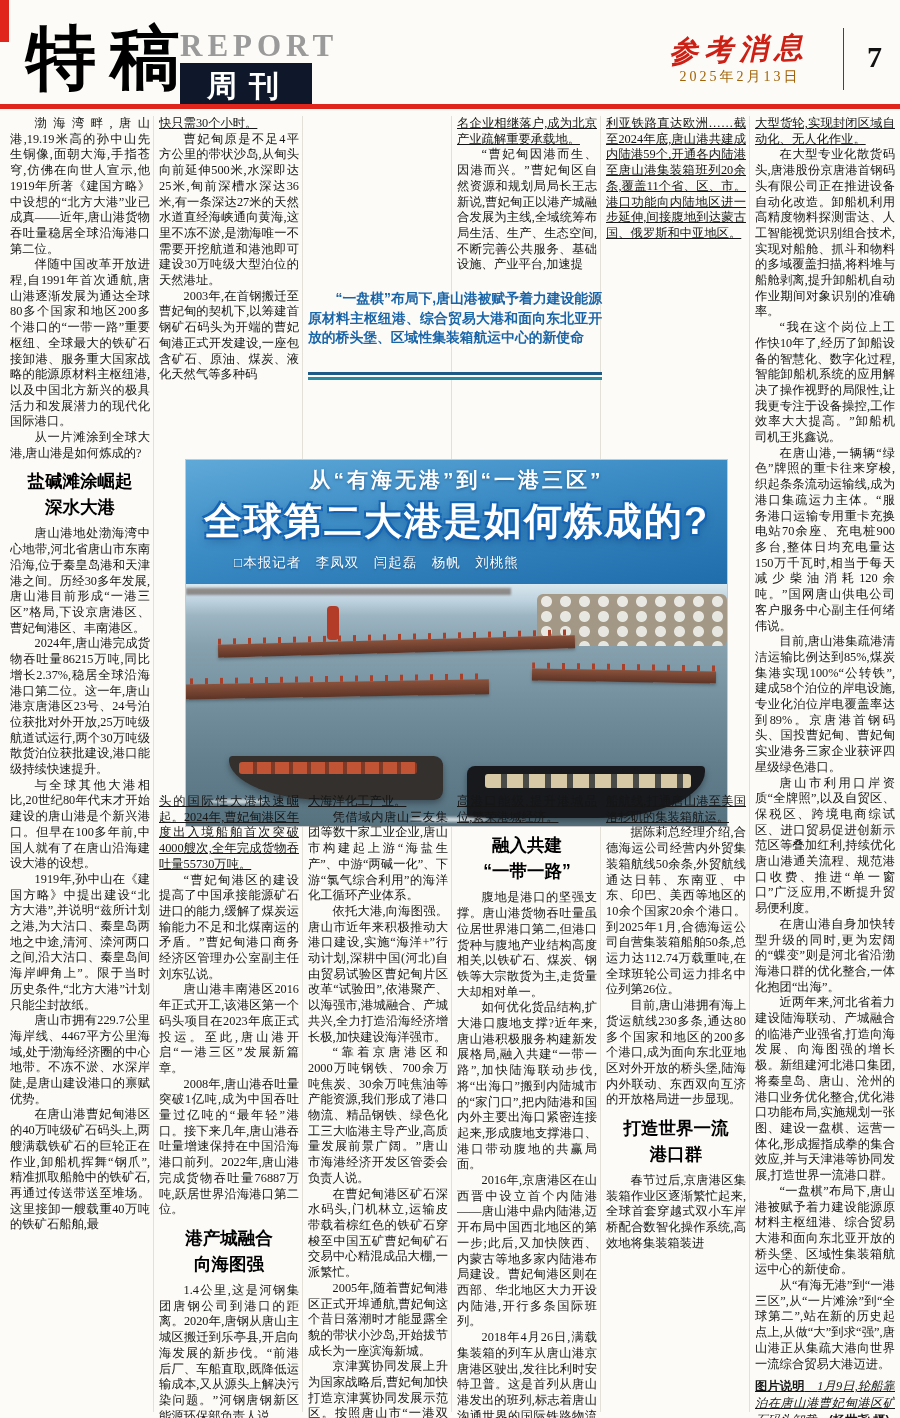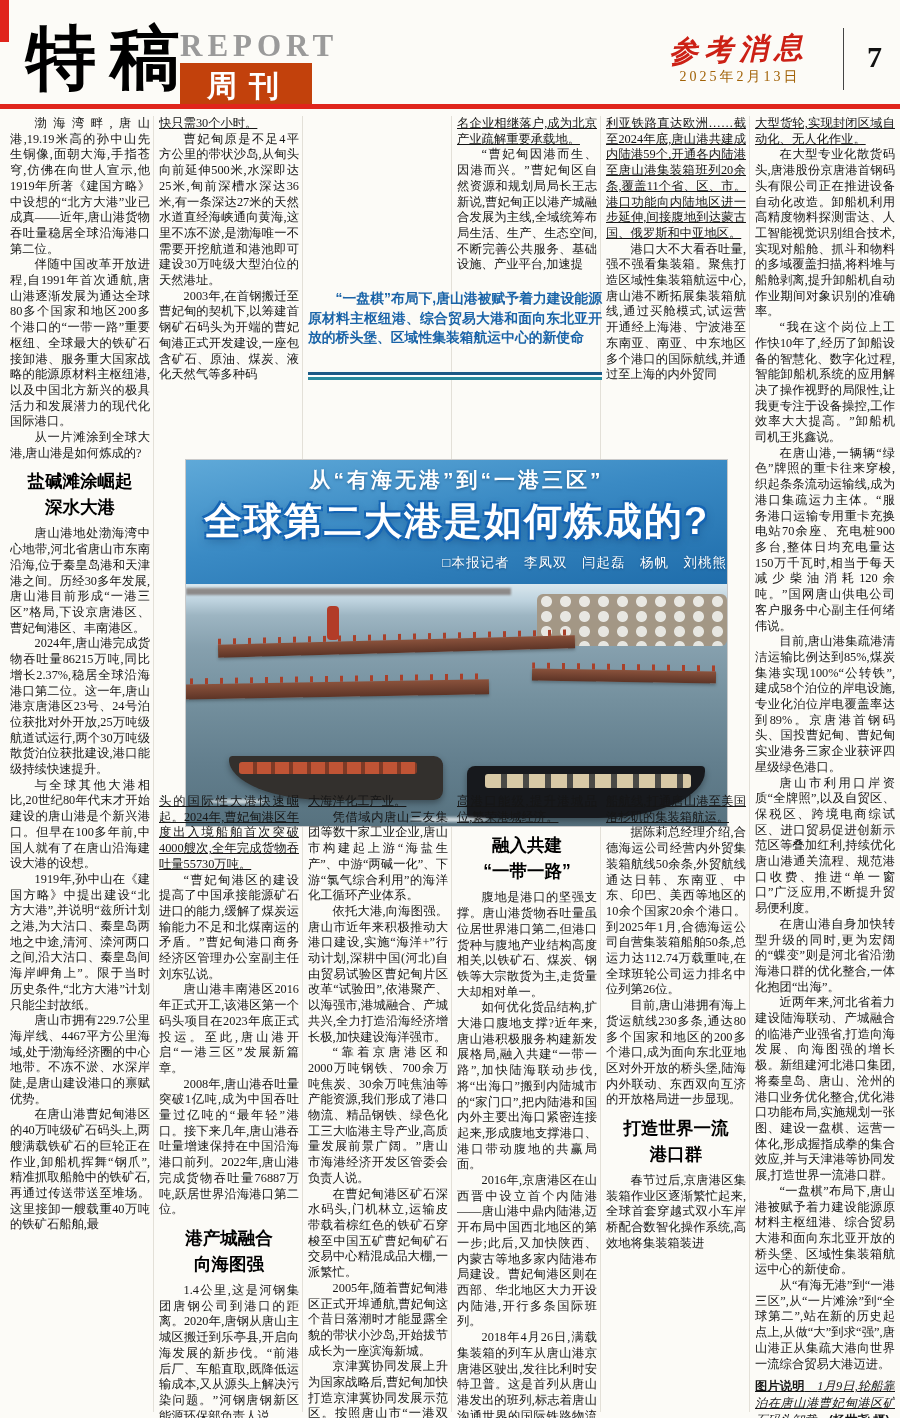--- a/index.html
+++ b/index.html
@@ -6,21 +6,21 @@
   body{width:900px;height:1418px;position:relative;background:#fcfbf7;overflow:hidden;
        font-family:"Liberation Serif","DejaVu Serif",serif;color:#141414;}
   #page{position:absolute;inset:0;}
 
   
   .red-corner{position:absolute;left:0;top:0;width:9px;height:42px;background:#e0251c;}
   .sec-cn{position:absolute;left:26px;top:12px;font-size:70px;font-weight:900;letter-spacing:14px;
           font-family:"Liberation Sans","DejaVu Sans",sans-serif;color:#000000;}
   .sec-en{position:absolute;left:180px;top:28px;font-size:31px;font-weight:700;color:#9a9a9a;
           letter-spacing:5px;font-family:"Liberation Serif","DejaVu Serif",serif;}
-  .weekly{position:absolute;left:180px;top:63px;width:132px;height:46px;background:#c2410c;color:#fff;
+  .weekly{position:absolute;left:180px;top:63px;width:132px;height:46px;background:#0f172a;color:#fff;
           font-size:30px;font-weight:800;letter-spacing:12px;text-align:center;line-height:46px;
           font-family:"Liberation Sans","DejaVu Sans",sans-serif;padding-left:6px;box-sizing:border-box;}
   .brand{position:absolute;right:66px;top:30px;width:190px;text-align:center;color:#cc2015;
          font-size:29px;font-weight:800;font-style:italic;letter-spacing:6px;transform:rotate(-2deg);
          font-family:"Liberation Serif","DejaVu Serif",serif;}
   .mast-date{position:absolute;right:70px;top:68px;width:180px;text-align:center;font-size:14px;letter-spacing:3px;color:#a16207;}
   .mast-vline{position:absolute;right:56px;top:28px;width:1px;height:62px;background:#444;}
   .pageno{position:absolute;right:18px;top:40px;font-size:30px;font-weight:800;color:#111;
           font-family:"Liberation Serif","DejaVu Serif",serif;}
   .red-rule{position:absolute;left:0;top:104px;width:900px;height:5px;background:#e0251c;}
@@ -45,22 +45,22 @@
   
   #photo{position:absolute;left:186px;top:424px;width:541px;height:366px;overflow:hidden;box-shadow:0 0 0 1px #c9c9c9;margin-top:36px;}
   .ph-head{position:absolute;left:0;top:0;width:100%;height:124px;
            background:linear-gradient(170deg,#5fa9d8 0%,#3a8ac4 45%,#1f6dab 100%);}
   .ph-kicker{position:absolute;top:6px;width:100%;text-align:center;color:#fff;font-weight:800;
              font-size:21px;letter-spacing:3px;font-family:"Liberation Sans","DejaVu Sans",sans-serif;
              text-shadow:0 1px 3px rgba(10,60,110,.6);}
   .ph-headline{position:absolute;top:36px;width:100%;text-align:center;color:#fff;font-weight:900;
                font-size:38px;letter-spacing:2px;font-family:"Liberation Sans","DejaVu Sans",sans-serif;
                text-shadow:2px 2px 0 #1565b4,-2px 2px 0 #1565b4,2px -2px 0 #1565b4,-2px -2px 0 #1565b4,0 3px 8px rgba(8,50,100,.55);}
-  .ph-byline{position:absolute;top:94px;width:100%;text-align:right;color:#fff;font-size:13.5px;
-             letter-spacing:1px;font-family:"Liberation Sans","DejaVu Sans",sans-serif;text-shadow:0 1px 2px rgba(10,60,110,.7);}
+  .ph-byline{position:absolute;top:94px;width:100%;text-align:left;color:#fff;font-size:13.5px;
+             letter-spacing:1px;font-family:"Liberation Sans","DejaVu Sans",sans-serif;text-shadow:0 1px 2px rgba(10,60,110,.7);padding-left:48px;}
   .ph-scene{position:absolute;left:0;top:124px;width:100%;height:242px;
             background:linear-gradient(#d9e7ee 0%,#bdd2de 7%,#9db5c2 13%,#86a0ae 26%,#74909e 48%,#627e8d 75%,#57727f 100%);}
   .tanks{position:absolute;right:0;top:10px;width:190px;height:52px;border-radius:6px;background:#a49683;
          background-image:radial-gradient(circle,#eceae4 0 5px,rgba(0,0,0,0) 6px);background-size:19px 15px;opacity:.95;}
   .shore{position:absolute;left:0;top:4px;width:60%;height:7px;background:rgba(90,70,60,.55);filter:blur(1px);}
   .pier{position:absolute;background:linear-gradient(#8a523c,#5d3426);box-shadow:0 2px 3px rgba(0,0,0,.25);}
   .pier .cranes{position:absolute;left:0;top:-6px;width:100%;height:6px;
         background:repeating-linear-gradient(90deg,#a8402a 0 3px,rgba(0,0,0,0) 3px 15px);}
   .pier1{left:6%;top:56px;width:66%;height:13px;transform:rotate(-1.5deg);}
   .pier2{left:-2%;top:98px;width:58%;height:15px;transform:rotate(-1deg);}
@@ -127,21 +127,20 @@
     </div>
 
 
   <div class="colblock" style="left:457px;top:116px;width:140px;height:170px">
       <p class="cont">名企业相继落户,成为北京产业疏解重要承载地。</p>
       <p>“曹妃甸因港而生、因港而兴。”曹妃甸区自然资源和规划局局长王志新说,曹妃甸正以港产城融合发展为主线,全域统筹布局生活、生产、生态空间,不断完善公共服务、基础设施、产业平台,加速提</p>
     </div>
 
   <div class="colblock" style="left:606px;top:116px;width:140px;height:306px">
       <p class="cont">利亚铁路直达欧洲……截至2024年底,唐山港共建成内陆港59个,开通各内陆港至唐山港集装箱班列20余条,覆盖11个省、区、市。港口功能向内陆地区进一步延伸,间接腹地到达蒙古国、俄罗斯和中亚地区。</p>
-      <p>港口大不大看吞吐量,强不强看集装箱。聚焦打造区域性集装箱航运中心,唐山港不断拓展集装箱航线,通过买舱模式,试运营开通经上海港、宁波港至东南亚、南亚、中东地区多个港口的国际航线,并通过至上海的内外贸同</p>
     </div>
 
   <div id="pullquote">
     <span class="pq-text">“一盘棋”布局下,唐山港被赋予着力建设能源原材料主枢纽港、综合贸易大港和面向东北亚开放的桥头堡、区域性集装箱航运中心的新使命</span>
   </div>
   <div class="pq-rule"></div>
 
   <div id="photo">
     <div class="ph-head"></div>
     <div class="ph-kicker">从“有海无港”到“一港三区”</div>

